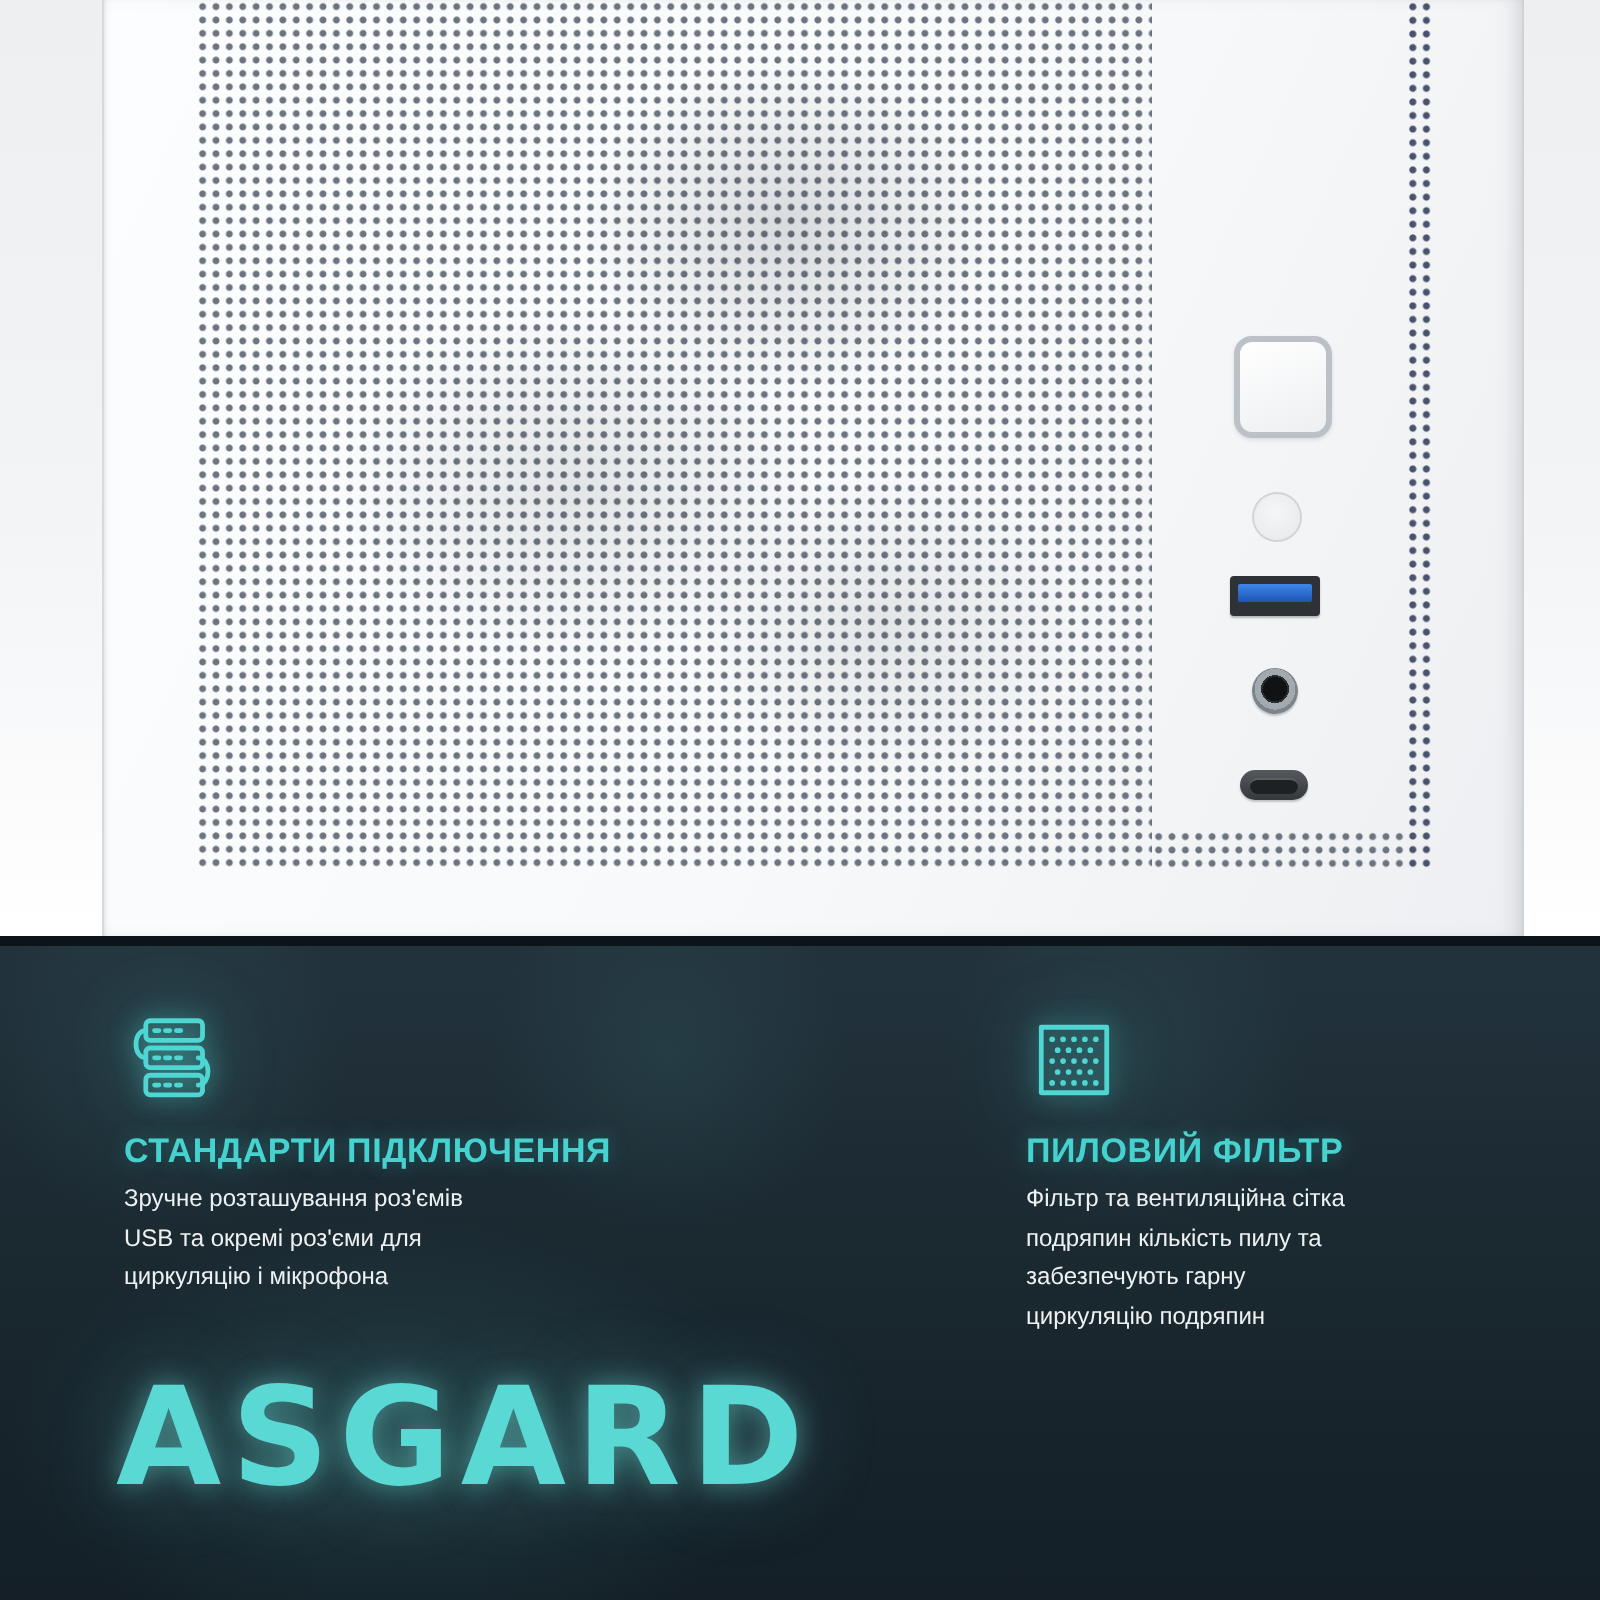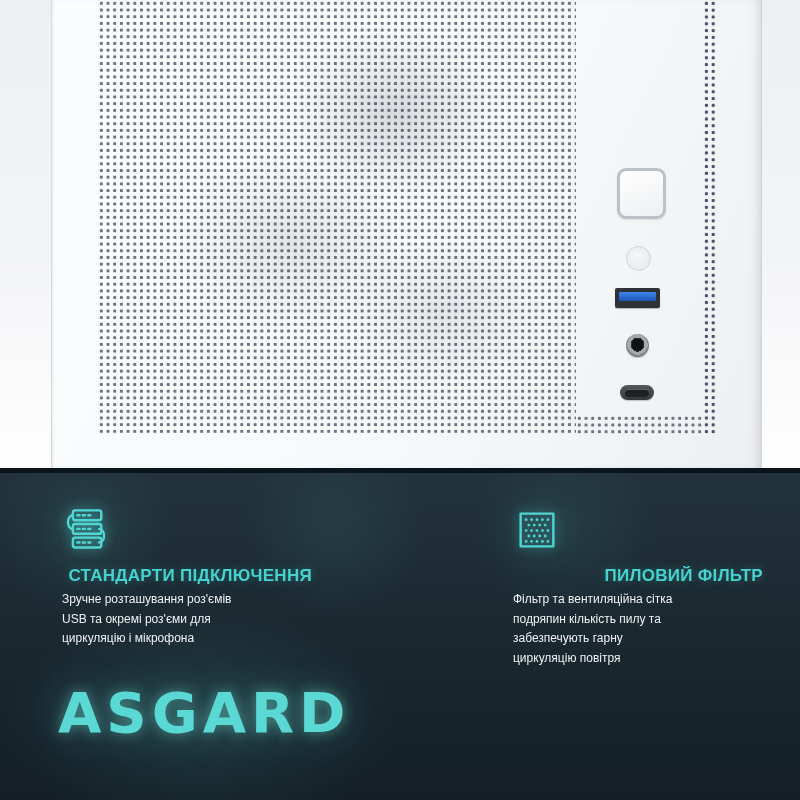--- a/index.html
+++ b/index.html
@@ -56,25 +56,25 @@
       linear-gradient(180deg,#23333d 0%,#1b2931 45%,#141f27 100%);}
   .features-section::before{content:"";position:absolute;left:0;top:0;width:100%;height:5px;background:#0b141a;}
 
   .feature-card{position:absolute;top:38px;}
   .feature-card.c1{left:62px;width:250px;}
   .feature-card.c2{left:312px;width:230px;}
   .feature-card.c3{left:513px;width:250px;}
   .feature-icon{width:48px;height:48px;display:block;
     filter:drop-shadow(0 0 6px rgba(80,220,214,.55)) drop-shadow(0 0 16px rgba(80,220,214,.25));}
   .feature-title{margin-top:12px;font-size:17px;font-weight:bold;letter-spacing:.3px;color:#46d2cf;
-    text-shadow:0 0 10px rgba(70,210,207,.35);text-align:right;}
+    text-shadow:0 0 10px rgba(70,210,207,.35);}
   .feature-lines{margin-top:4px;font-size:12px;line-height:19.5px;color:#eef1f2;}
 
   .brand-logo{position:absolute;left:58px;top:212px;font-family:"DejaVu Sans","Liberation Sans",sans-serif;
-    font-size:56px;font-weight:800;letter-spacing:5px;color:#5ad8d4;
+    font-size:68px;font-weight:800;letter-spacing:5px;color:#5ad8d4;
     text-shadow:0 0 14px rgba(110,225,220,.5),0 0 42px rgba(110,225,220,.28);}
 </style>
 </head>
 <body>
 
 <div class="stage">
 
   <div class="photo-section">
     <div class="case-body">
       <div class="perf-grid"></div>
@@ -143,20 +143,20 @@
             <circle cx="22" cy="32.5" r="1.3"></circle>
             <circle cx="27" cy="32.5" r="1.3"></circle>
             <circle cx="32" cy="32.5" r="1.3"></circle>
         </g>
       </svg>
       <div class="feature-title">ПИЛОВИЙ ФІЛЬТР</div>
       <div class="feature-lines">
         <div>Фільтр та вентиляційна сітка</div>
         <div>подряпин кількість пилу та</div>
         <div>забезпечують гарну</div>
-        <div>циркуляцію повітря</div>
+        <div>циркуляцію подряпин</div>
       </div>
     </div>
 
     <div class="brand-logo">ASGARD</div>
   </div>
 
 </div>
 
 </body></html>

